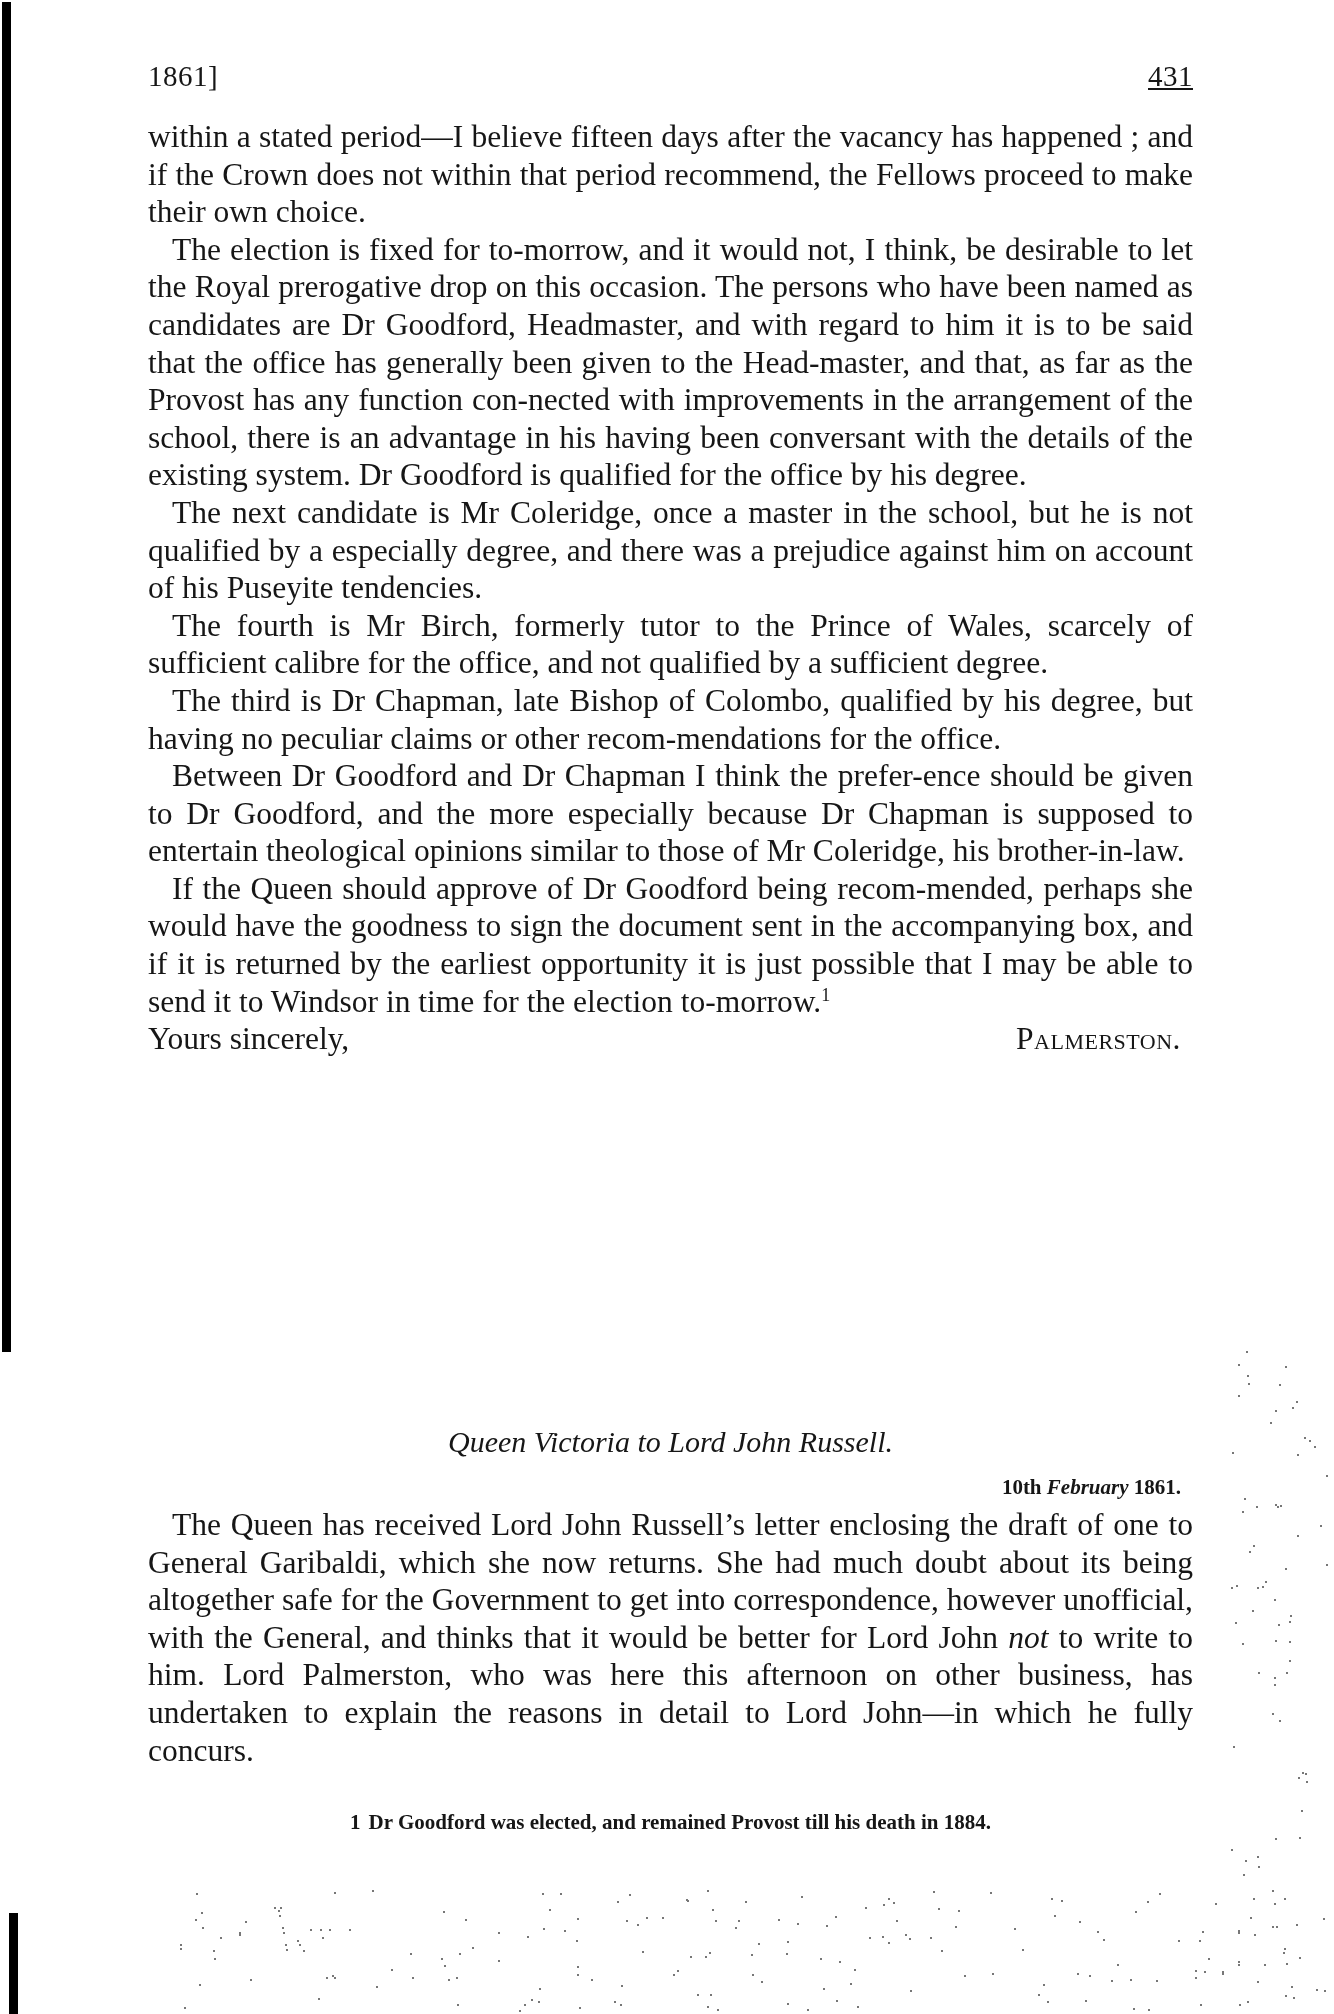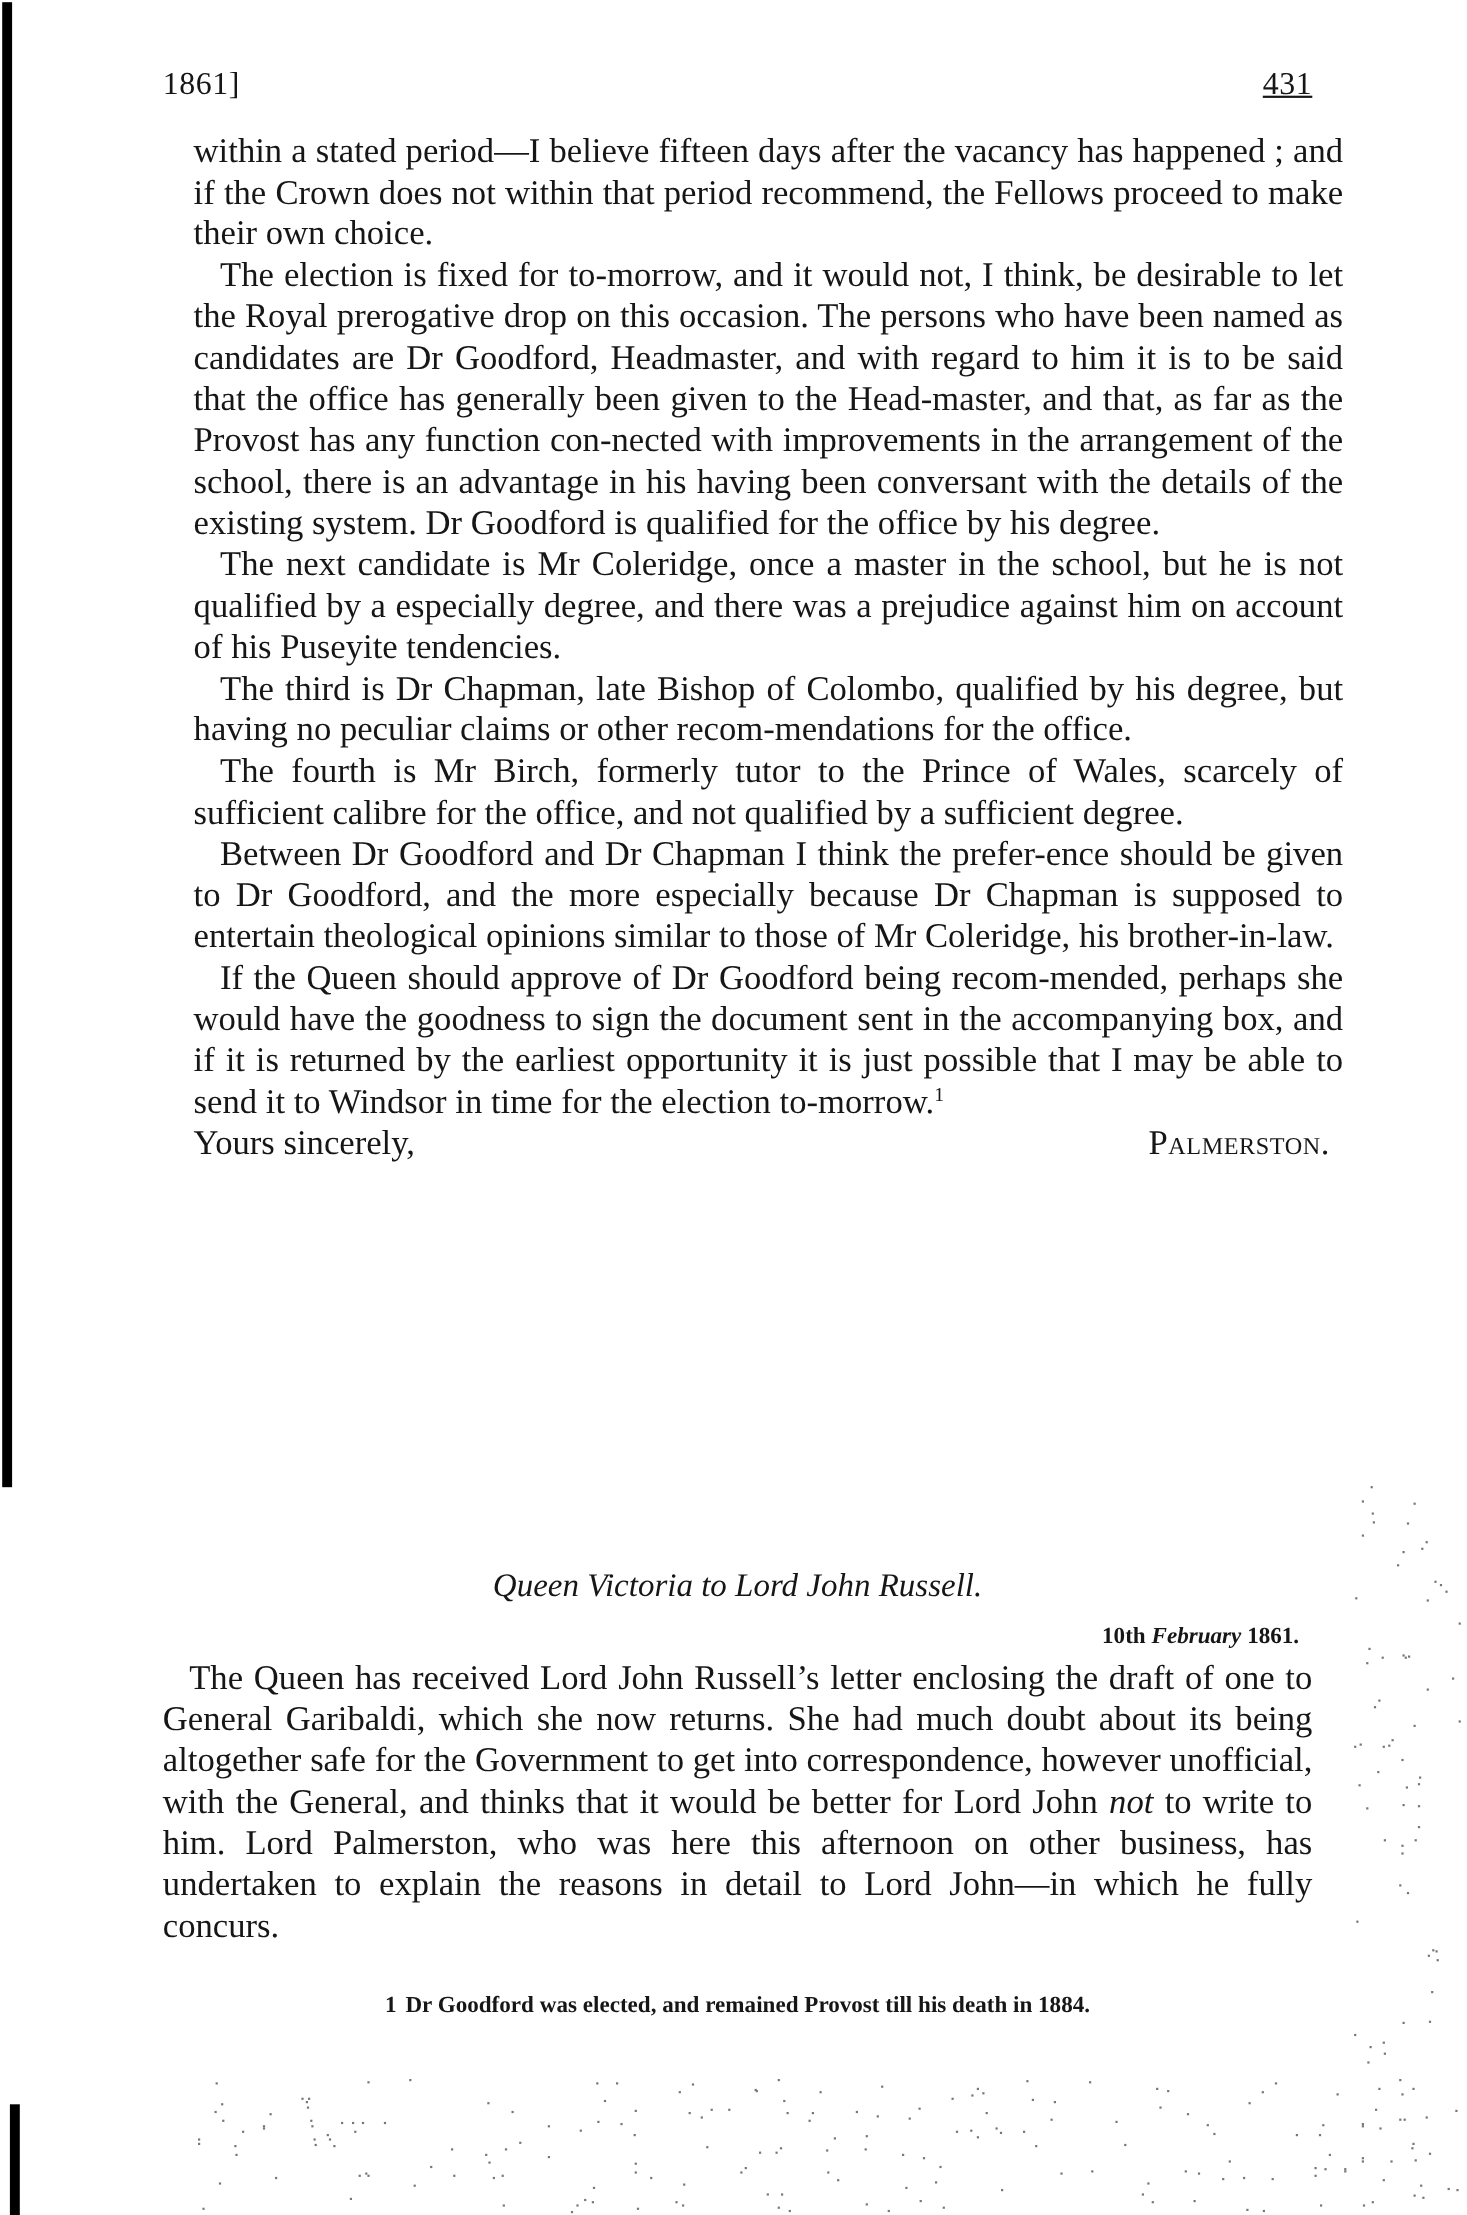--- a/index.html
+++ b/index.html
@@ -35,21 +35,20 @@
     .rh-page { position: absolute; right: 0; top: 0; text-decoration: underline; }
 
     .body-text {
       position: absolute;
       top: 118px;
       left: 0;
       width: 1045px;
       font-size: 31.5px;
       line-height: 37.6px;
       text-align: justify;
-      margin-left: 28px;
     }
     .body-text p {
       margin: 0;
       text-indent: 24px;
       text-align: justify;
       text-align-last: left;
     }
     .body-text p.first { text-indent: 0; }
     .signoff {
       position: relative;
@@ -129,22 +128,22 @@
 
   <div class="running-head">
     <span class="rh-year">1861]</span>
     <span class="rh-page">431</span>
   </div>
 
   <div class="body-text">
     <p class="first">within a stated period—I believe fifteen days after the vacancy has happened ;  and if the Crown does not within that period recommend, the Fellows proceed to make their own choice.</p>
     <p>The election is fixed for to-morrow, and it would not, I think, be desirable to let the Royal prerogative drop on this occasion.  The persons who have been named as candidates are Dr Goodford, Headmaster, and with regard to him it is to be said that the office has generally been given to the Head-master, and that, as far as the Provost has any function con-nected with improvements in the arrangement of the school, there is an advantage in his having been conversant with the details of the existing system.  Dr Goodford is qualified for the office by his degree.</p>
     <p>The next candidate is Mr Coleridge, once a master in the school, but he is not qualified by a especially degree, and there was a prejudice against him on account of his Puseyite tendencies.</p>
+    <p>The fourth is Mr Birch, formerly tutor to the Prince of Wales, scarcely of sufficient calibre for the office, and not qualified by a sufficient degree.</p>
     <p>The third is Dr Chapman, late Bishop of Colombo, qualified by his degree, but having no peculiar claims or other recom-mendations for the office.</p>
-    <p>The fourth is Mr Birch, formerly tutor to the Prince of Wales, scarcely of sufficient calibre for the office, and not qualified by a sufficient degree.</p>
     <p>Between Dr Goodford and Dr Chapman I think the prefer-ence should be given to Dr Goodford, and the more especially because Dr Chapman is supposed to entertain theological opinions similar to those of Mr Coleridge, his brother-in-law.</p>
     <p><span>If the Queen should approve of Dr Goodford being recom-mended, perhaps she would have the goodness to sign the document sent in the accompanying box, and if it is returned by the earliest opportunity it is just possible that I may be able to send it to Windsor in time for the election to-morrow.</span><sup class="fnref">1</sup></p>
     <div class="signoff">
       <span class="closing">Yours sincerely,</span>
       <span class="signature">Palmerston.</span>
     </div>
   </div>
 
   <div class="letter-heading">Queen Victoria to Lord John Russell.</div>
   <div class="letter-date">

